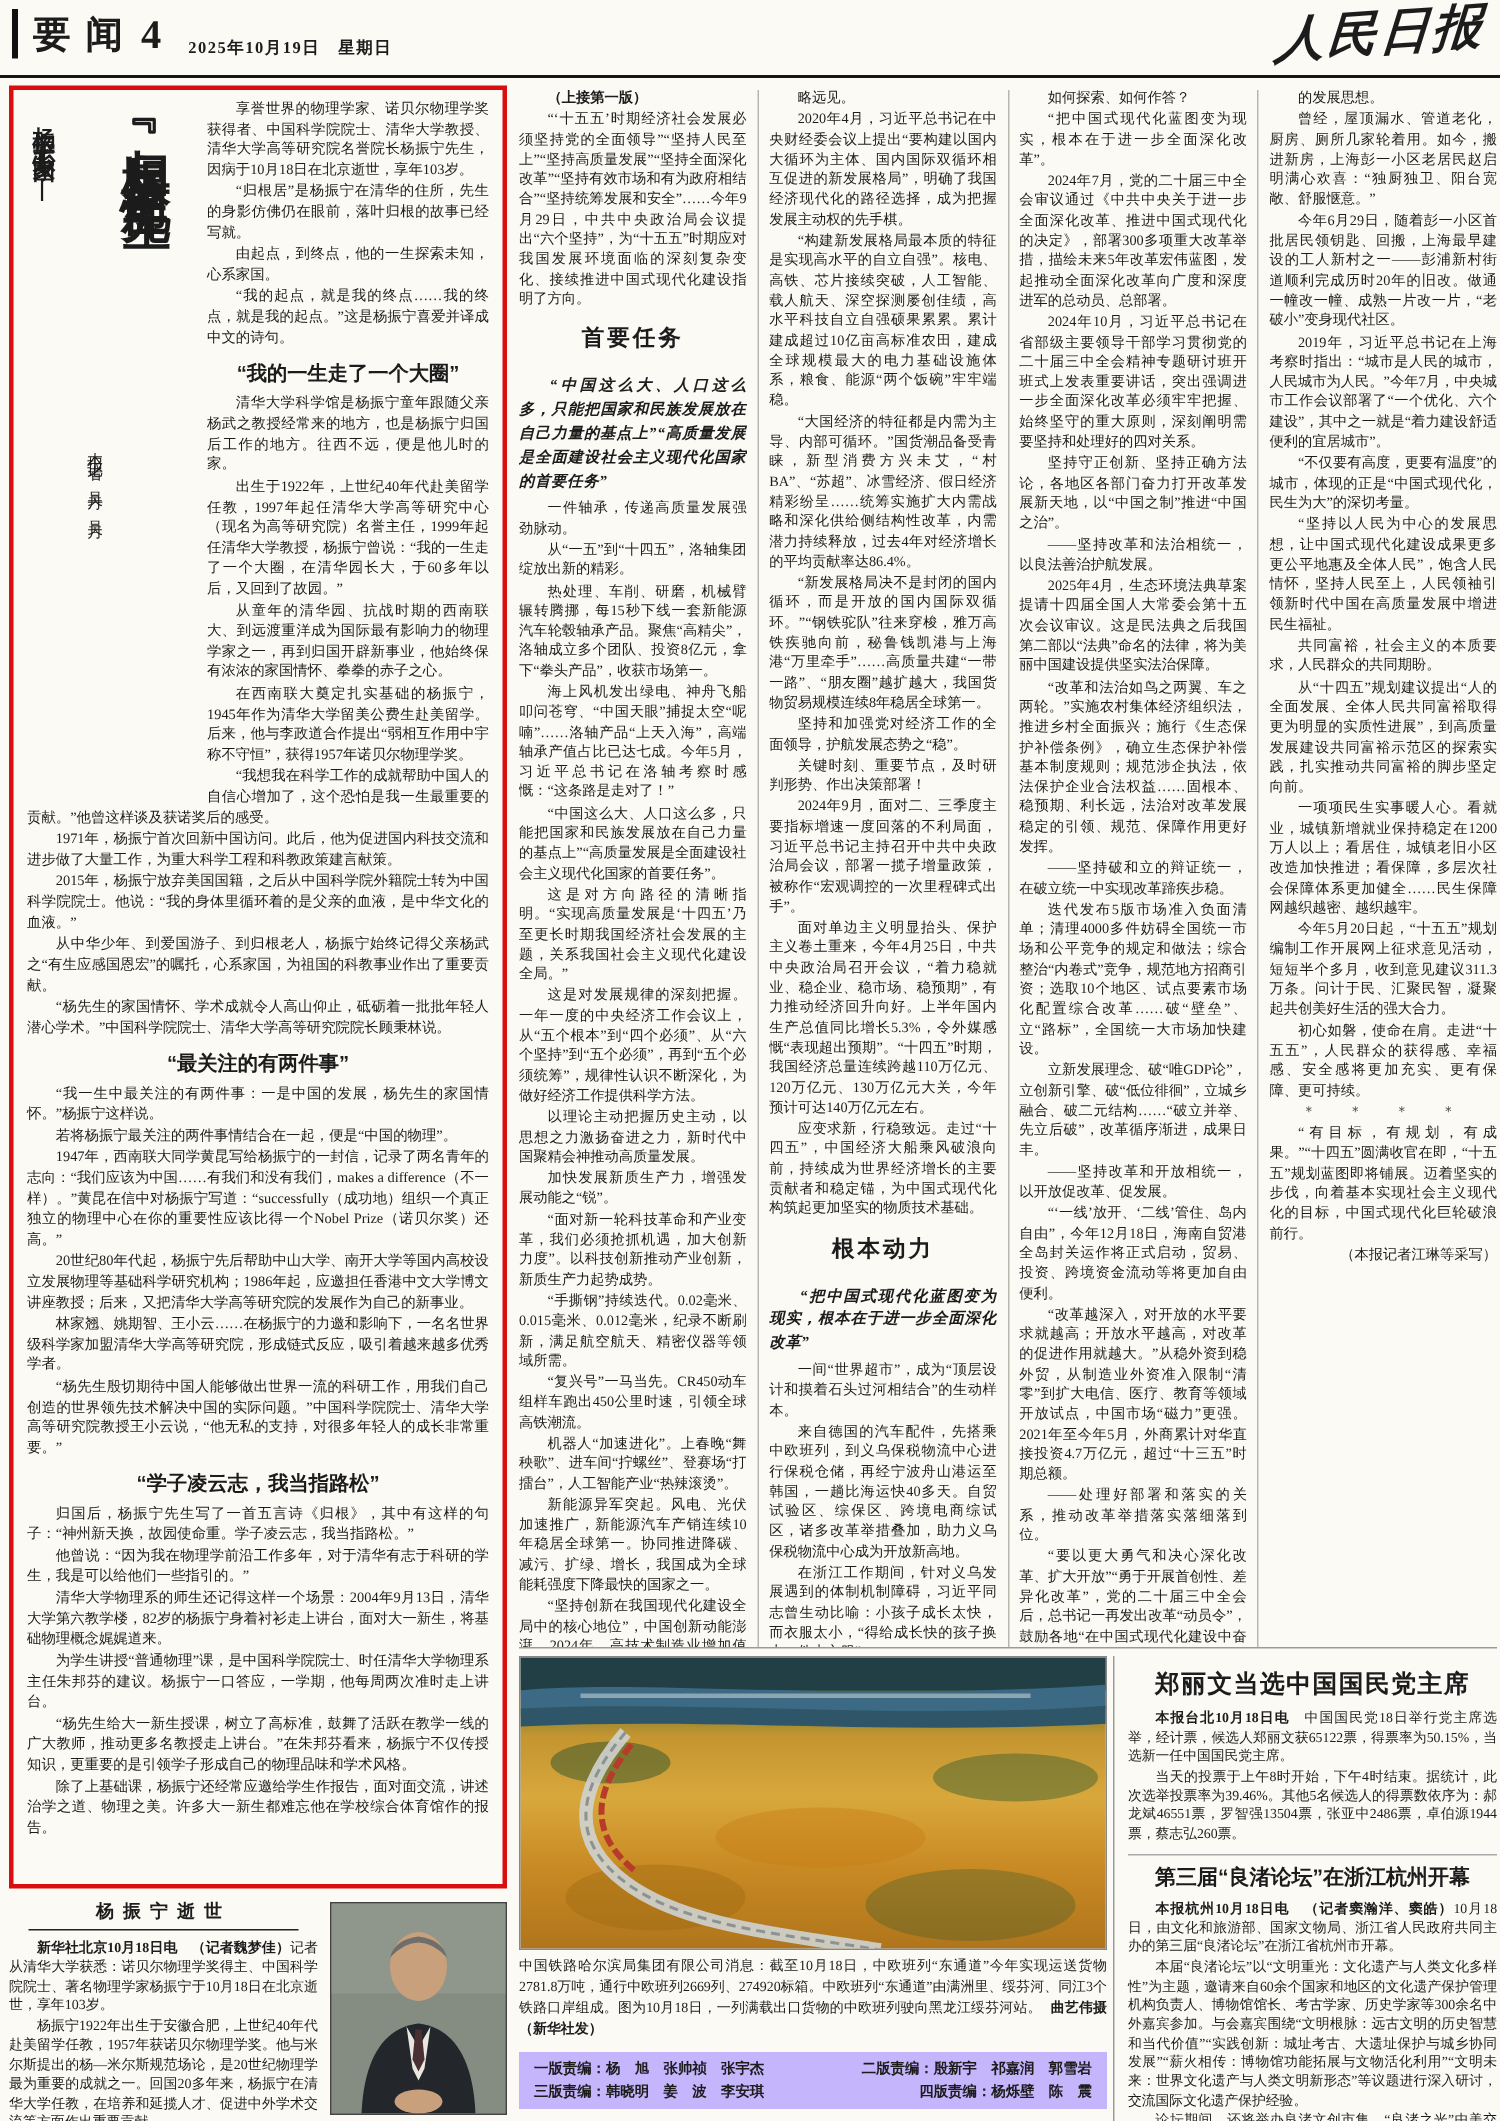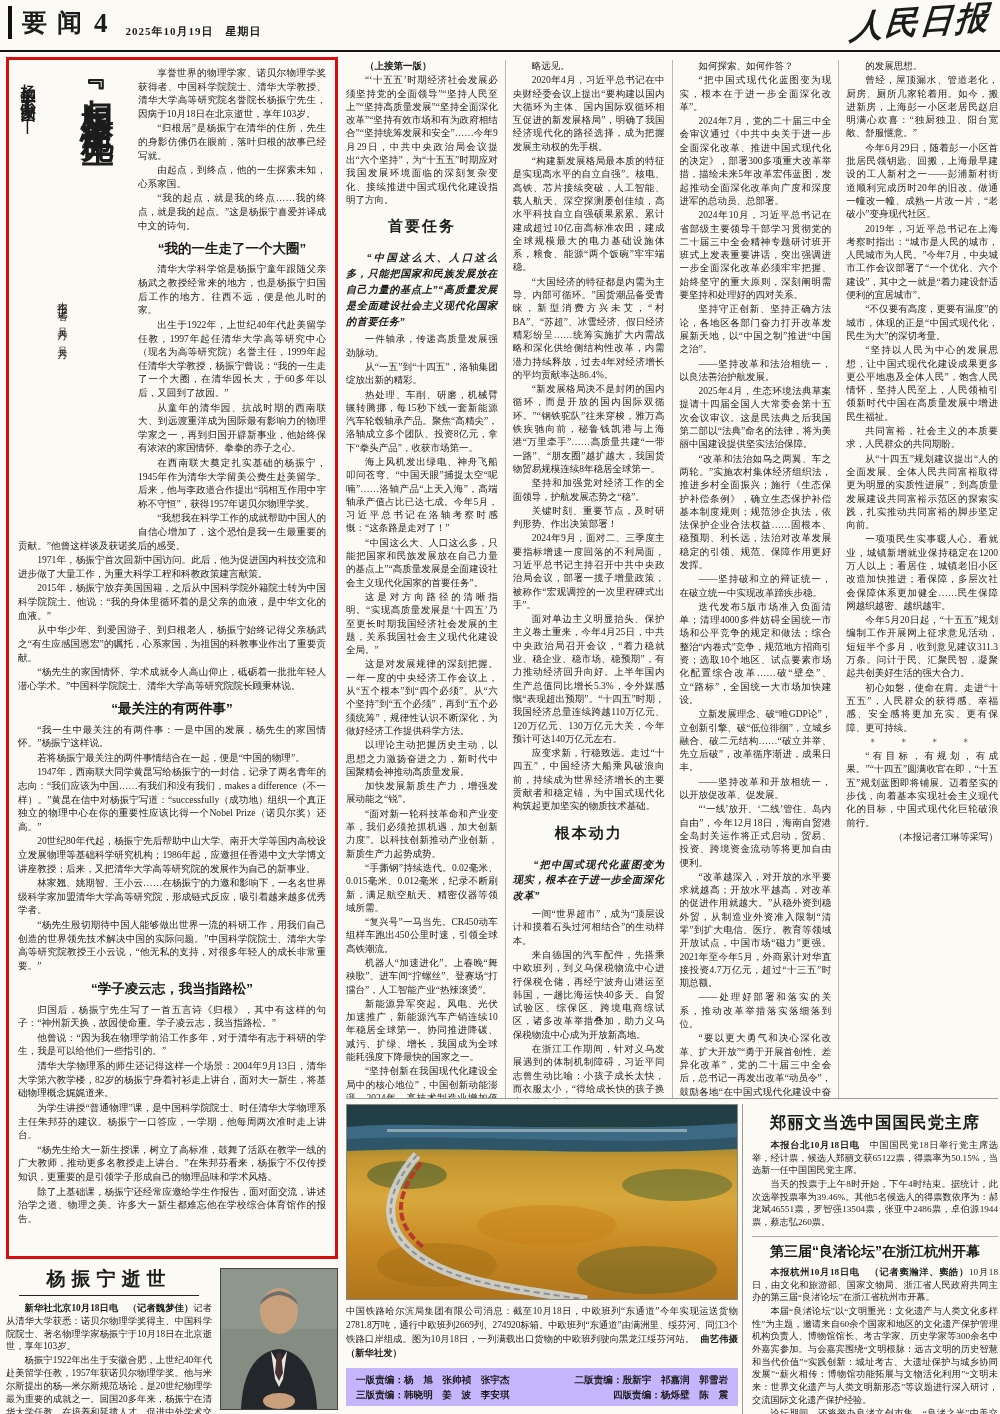--- a/index.html
+++ b/index.html
@@ -60,21 +60,21 @@
           border-left:1px solid #9a9a9a;padding:6px 0 0 9px;overflow:hidden;}
   .brief-title{font-family:"Liberation Sans","DejaVu Sans",sans-serif;font-weight:900;text-align:center;margin:2px 0 5px;}
   #brief1-title{font-size:16.5px;letter-spacing:1px;}
   #brief2-title{font-size:14px;}
   .brief-body{font-size:9.2px;line-height:1.38;}
   .brief-divider{border-top:1px solid #aaa;margin:7px 0 6px;}
 
   
   #obit{position:absolute;left:6px;top:1264px;width:332px;height:150px;overflow:hidden;}
   #obit-main{width:206px;float:left;}
-  #obit-title{font-family:"Liberation Sans","DejaVu Sans",sans-serif;font-weight:700;font-size:19px;
+  #obit-title{font-family:"Liberation Sans","DejaVu Sans",sans-serif;font-weight:700;font-size:12px;
               letter-spacing:6px;text-align:center;border-bottom:1.5px solid #222;padding-bottom:3px;
               width:180px;margin:2px auto 6px;}
   #obit-body{font-size:9.3px;line-height:1.38;}
   #portrait{float:right;width:118px;height:142px;border:1px solid #444;box-sizing:border-box;margin-top:4px;background:#848b81;}
 </style>
 </head>
 <body>
 
 <div id="page">
 

